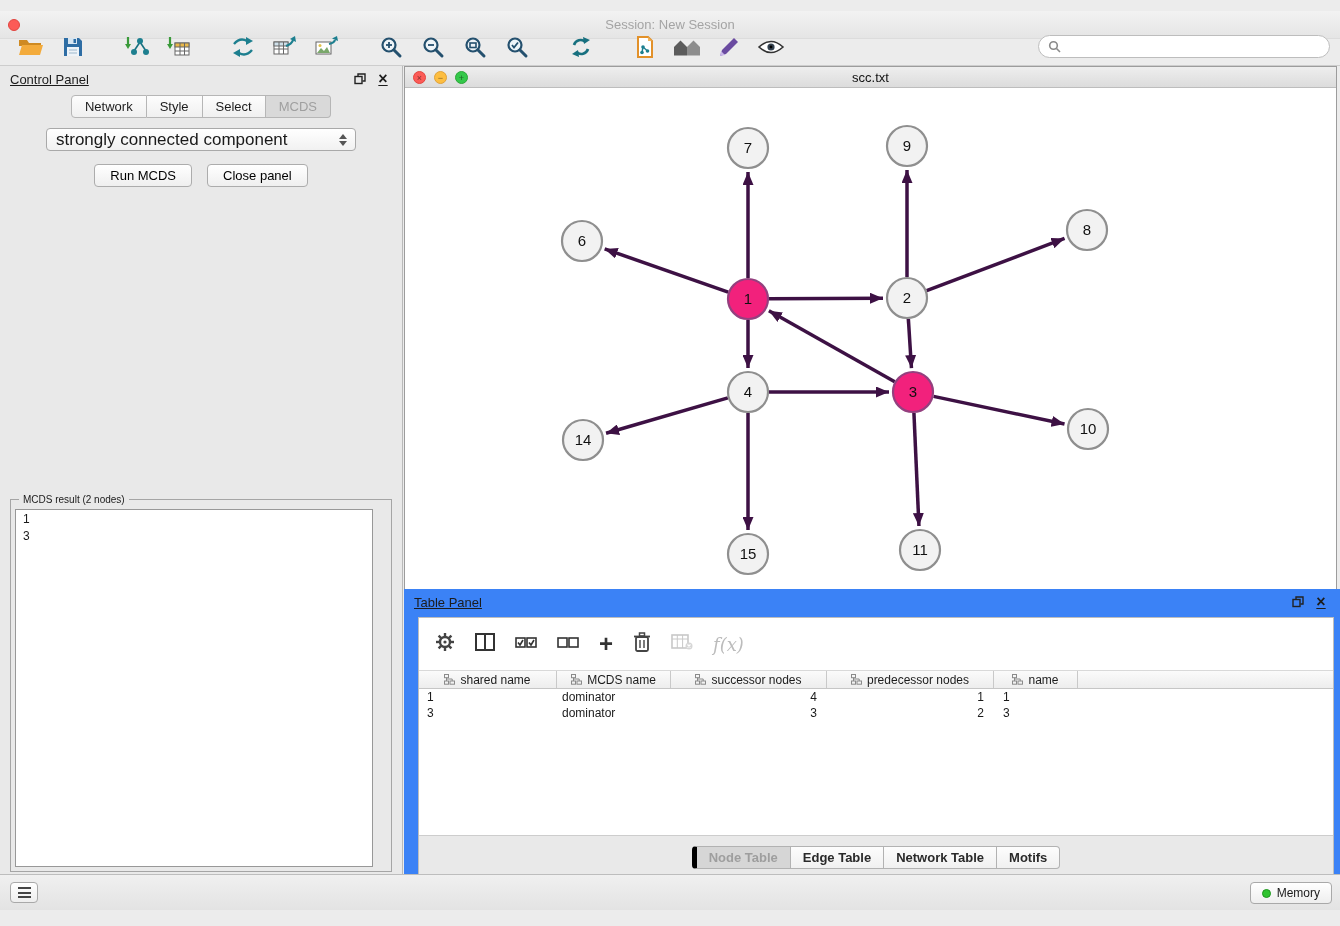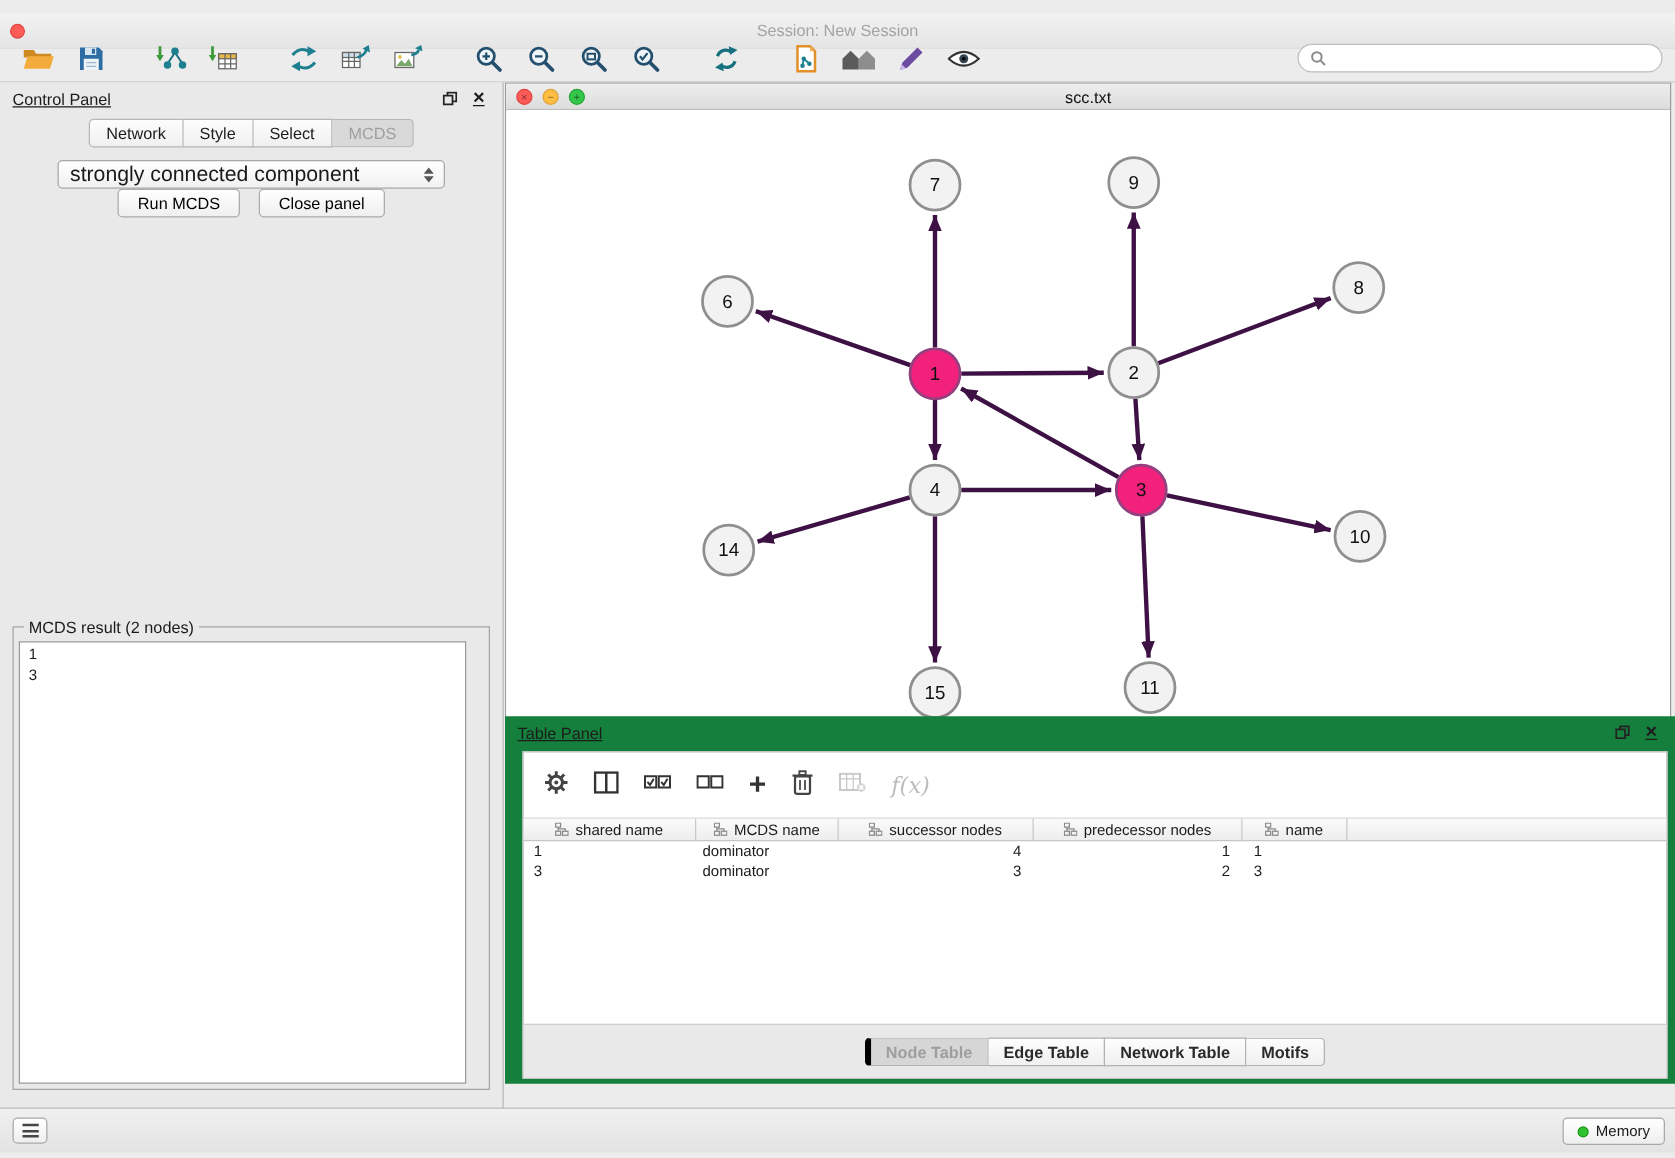--- a/index.html
+++ b/index.html
@@ -44,45 +44,45 @@
 
   .opt-label { text-align:center; font-size:13px; margin-top:26px; }
   .dropdown { width:310px; margin:10px auto 0; height:23px; border:1px solid #a9a9a9; border-radius:4px;
     background:linear-gradient(#ffffff,#f1f1f1); display:flex; align-items:center;
     padding:0 6px 0 9px; font-size:17px; }
   .dd-label { flex:1; }
   .dd-arrows { display:flex; flex-direction:column; gap:2px; align-items:center; width:12px; }
   .dd-up { width:0; height:0; border-left:4px solid transparent; border-right:4px solid transparent; border-bottom:5px solid #555; }
   .dd-down { width:0; height:0; border-left:4px solid transparent; border-right:4px solid transparent; border-top:5px solid #555; }
 
-  .btn-row { display:flex; justify-content:center; gap:15px; }
+  .btn-row { display:flex; justify-content:center; gap:15px; margin-top:13px; }
   .cp-btn { font-size:13px; font-family:inherit; padding:3px 15px; border:1px solid #acacac;
     border-radius:4px; background:linear-gradient(#ffffff,#efefef); }
 
   fieldset.result-box { position:absolute; left:10px; top:428px; width:382px; height:378px;
     border:1px solid #a5a5a5; margin:0; padding:4px; background:#e9e9e9; }
-  fieldset.result-box legend { font-size:13px; padding:0 4px; margin-left:4px;margin-top:24px; }
+  fieldset.result-box legend { font-size:10px; padding:0 4px; margin-left:4px;margin-top:24px; }
   .result-list { width:358px; height:100%; background:#fff; border:1px solid #989898;
     font-size:12px; line-height:17px; padding:1px 7px; overflow:hidden; }
 
   
   .network-window { position:absolute; left:404px; top:66px; width:933px; height:527px;
     background:#fff; border:1px solid #9c9c9c; }
   .net-titlebar { position:relative; height:21px; background:linear-gradient(#eeeeee,#dcdcdc);
     border-bottom:1px solid #bdbdbd; text-align:center; font-size:13px; line-height:21px; color:#111; }
   .traffic { position:absolute; left:8px; top:4px; display:flex; gap:8px; }
   .light { width:13px; height:13px; border-radius:50%; font-size:9px; line-height:12px;
     text-align:center; color:rgba(0,0,0,.5); }
   .light.red { background:#fc5b57; border:1px solid #e2463f; }
   .light.yellow { background:#fdbe41; border:1px solid #dfa23a; }
   .light.green { background:#34c84a; border:1px solid #2ca638; }
   .net-canvas { position:absolute; left:0; top:22px; right:0; bottom:0; background:#fff; }
 
   
-  .table-panel { position:absolute; left:404px; top:573px; width:936px; height:294px; background:#15803d; }
+  .table-panel { position:absolute; left:404px; top:589px; width:936px; height:294px; background:#3b82f6; }
   .tp-card { position:absolute; left:14px; right:6px; top:28px; bottom:4px;
     background:#fff; border:1px solid #bdbdbd; }
   .tp-toolbar { height:52px; display:flex; align-items:center; gap:20px; padding-left:16px; }
   .plus-glyph { font-size:24px; font-weight:bold; color:#333; line-height:1; }
   .fx-glyph { font-family:"DejaVu Serif", serif; font-style:italic; font-size:18px; color:#bcbcbc; }
   .tbl-header { display:flex; height:19px; border-top:1px solid #d9d9d9; border-bottom:1px solid #c6c6c6;
     background:linear-gradient(#fbfbfb,#ededed); }
   .th { display:flex; align-items:center; justify-content:center; gap:5px; font-size:12px;
     color:#1c1c1c; border-right:1px solid #c9c9c9; }
   .c0 { width:138px; } .c1 { width:114px; } .c2 { width:156px; } .c3 { width:167px; } .c4 { width:84px; }
@@ -95,21 +95,21 @@
   .td.c4 { padding-left:9px; }
   .tbl-tabs-strip { position:absolute; left:0; right:0; bottom:0; height:43px; background:#e9e9e9;
     border-top:1px solid #cdcdcd; display:flex; align-items:center; justify-content:center; }
   .tp-tab { font-size:13px; font-weight:bold; padding:3px 12px; background:linear-gradient(#fdfdfd,#f0f0f0);
     border:1px solid #b2b2b2; border-left:none; color:#2a2a2a; }
   .tp-tab:first-child { border-left:5px solid #000000; border-radius:4px 0 0 4px; }
   .tp-tab:last-child { border-radius:0 4px 4px 0; }
   .tp-tab.active { background:#d6d6d6; color:#9e9e9e; }
 
   
-  .statusbar { position:absolute; left:0; bottom:4px; width:100%; height:36px;
+  .statusbar { position:absolute; left:0; bottom:16px; width:100%; height:36px;
     background:linear-gradient(#f0f0f0,#e3e3e3); border-top:1px solid #bdbdbd; }
   .list-btn { position:absolute; left:10px; top:7px; width:28px; height:21px; border:1px solid #a9a9a9;
     border-radius:4px; background:linear-gradient(#fff,#eee); display:flex; flex-direction:column;
     gap:2.5px; align-items:center; justify-content:center; }
   .hbar { width:13px; height:2px; background:#444; }
   .memory-btn { position:absolute; right:8px; top:7px; height:22px; padding:0 11px; border:1px solid #a9a9a9;
     border-radius:4px; background:linear-gradient(#fff,#eee); display:flex; align-items:center; gap:6px; font-size:12px; }
   .mem-dot { width:9px; height:9px; border-radius:50%; background:#2fc32f; border:1px solid #1d961d; }
 </style>
 </head>

